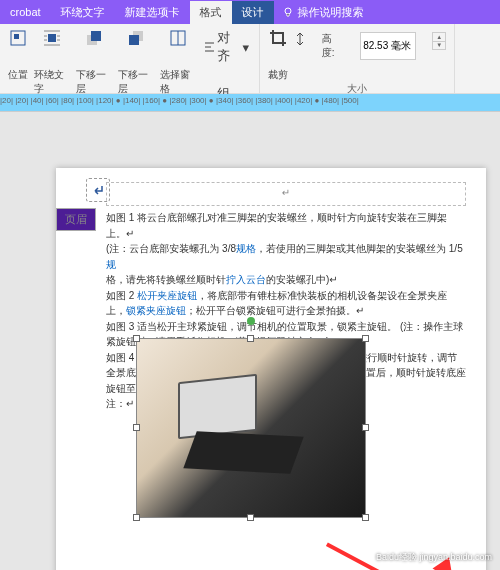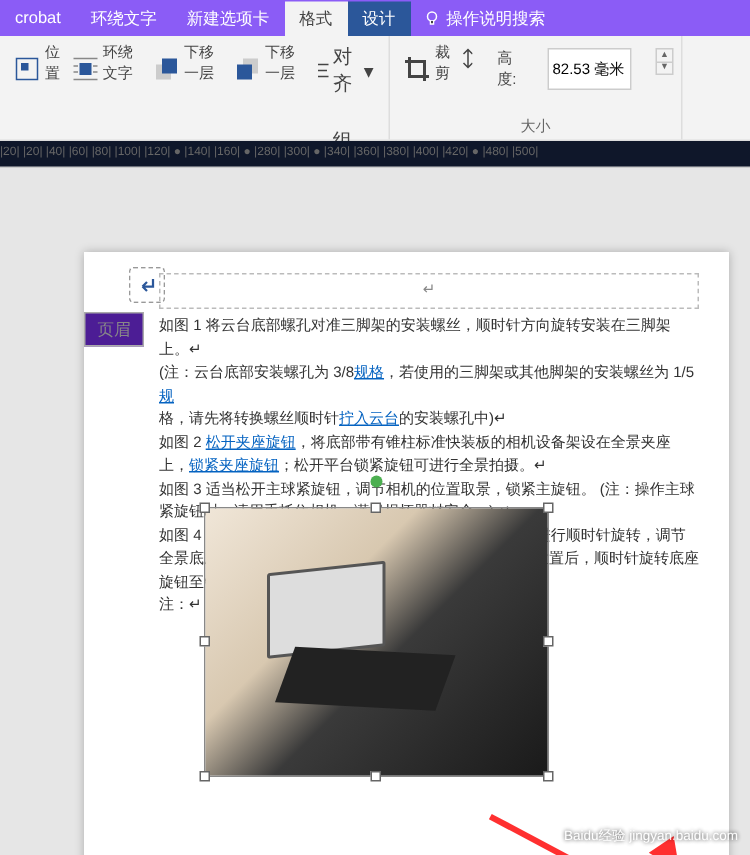--- a/index.html
+++ b/index.html
@@ -4,39 +4,39 @@
 <style>
 *{margin:0;padding:0;box-sizing:border-box;font-family:"Microsoft YaHei",sans-serif}
 body{background:#fff;width:500px;height:570px;overflow:hidden;position:relative}
 .ribbon-tabs{background:#8b5cf6;height:24px;display:flex;align-items:center;color:#fff;font-size:11px}
 .ribbon-tab{padding:4px 10px;cursor:pointer}
 .ribbon-tab.active{background:#f3f3f3;color:#444}
 .tell-me{display:flex;align-items:center;gap:4px;margin-left:8px}
 .ribbon{background:#f3f3f3;height:70px;display:flex;border-bottom:1px solid #ddd}
 .ribbon-group{border-right:1px solid #ddd;padding:4px 8px 2px;display:flex;flex-direction:column;justify-content:space-between}
 .ribbon-group-content{display:flex;gap:6px;align-items:flex-start;flex:1}
-.ribbon-btn{display:flex;align-items:flex-end;gap:2px;font-size:10px;color:#444;cursor:pointer}
+.ribbon-btn{display:flex;flex-direction:column;align-items:center;gap:20px;font-size:10px;color:#444;cursor:pointer}
 .ribbon-btn .icon-box{width:20px;height:20px;display:flex;align-items:center;justify-content:center}
 .ribbon-small-stack{display:flex;flex-direction:column;gap:18px;font-size:13px;color:#444}
 .ribbon-small-item{display:flex;align-items:center;gap:3px;cursor:pointer;padding:1px 2px}
 .ribbon-group-label{text-align:center;font-size:10px;color:#666}
 .size-input{display:flex;gap:16px;font-size:10px;color:#444}
 .size-input input{width:56px;height:28px;font-size:10px;border:1px solid #ccc;padding:0 2px}
 .spinner{display:flex;flex-direction:column;border:1px solid #ccc;width:14px;height:18px}
 .spinner div{flex:1;display:flex;align-items:center;justify-content:center;font-size:6px;cursor:pointer;color:#666}
 .spinner div:first-child{border-bottom:1px solid #ccc}
-.ruler-area{background:#0f172a;height:18px;border-bottom:1px solid #ccc;position:relative;font-size:8px;color:#666;overflow:hidden}
+.ruler-area{background:#7dd3fc;height:18px;border-bottom:1px solid #ccc;position:relative;font-size:8px;color:#666;overflow:hidden}
 .ruler-marks{position:absolute;left:0;right:0;top:2px;white-space:nowrap}
 .doc-area{background:#e6e6e6;height:458px;position:relative;overflow:hidden}
 .page{position:absolute;left:56px;top:56px;width:430px;height:460px;background:#fff;box-shadow:0 0 6px rgba(0,0,0,.25)}
 .header-indicator{position:absolute;left:30px;top:10px;width:24px;height:24px;border:1px dashed #999;border-radius:3px;display:flex;align-items:center;justify-content:center;color:#2b579a}
 .header-label-box{position:absolute;left:0;top:40px;border:1px solid #aaa;padding:3px 8px;font-size:11px;color:#888;background:#4c1d95}
 .header-line{position:absolute;left:50px;top:14px;right:20px;height:24px;border:1px dashed #bbb}
 .body-text{position:absolute;left:50px;top:42px;right:20px;font-size:10px;color:#333;line-height:1.55}
-.body-text .link{color:#0563c1;text-decoration:underline}
+.body-text .link{color:#0563c1;}
 .figure{position:absolute;left:80px;top:170px;width:230px;height:180px;border:1px solid #888}
 .fig-img{position:absolute;inset:0;background:linear-gradient(135deg,#f0e6d8 0%,#d8c8b0 35%,#3a3a3a 55%,#1a1a1a 100%)}
 .laptop{position:absolute;left:18%;top:22%;width:60%;height:52%}
 .screen{position:absolute;left:0;top:0;width:58%;height:62%;background:#ddd;border:2px solid #555;border-radius:2px;transform:skewY(-6deg)}
 .kbd{position:absolute;left:8%;bottom:0;width:80%;height:40%;background:#222;transform:skewX(-20deg) skewY(3deg)}
 .handle{position:absolute;width:7px;height:7px;background:#fff;border:1px solid #666}
 .h-tl{left:-4px;top:-4px}.h-tr{right:-4px;top:-4px}.h-bl{left:-4px;bottom:-4px}.h-br{right:-4px;bottom:-4px}
 .h-t{left:50%;top:-4px;margin-left:-4px}.h-b{left:50%;bottom:-4px;margin-left:-4px}
 .h-l{left:-4px;top:50%;margin-top:-4px}.h-r{right:-4px;top:50%;margin-top:-4px}
 .rotate-handle{position:absolute;left:50%;top:-22px;width:8px;height:8px;margin-left:-4px;background:#4caf50;border-radius:50%}
@@ -96,20 +96,29 @@
       </div>
       <div class="ribbon-btn">
         <div class="icon-box">
             <svg width="20" height="20">
               <rect x="7" y="3" width="10" height="10" fill="#ccc"></rect>
               <rect x="3" y="7" width="10" height="10" fill="#2b579a"></rect>
             </svg>
           </div>
         <span>下移一层</span>
       </div>
+      <div class="ribbon-btn">
+        <div class="icon-box">
+            <svg width="20" height="20">
+              <rect x="3" y="3" width="14" height="14" fill="none" stroke="#2b579a"></rect>
+              <path d="M10 3v14" stroke="#2b579a"></path>
+            </svg>
+          </div>
+        <span>选择窗格</span>
+      </div>
       <div class="ribbon-small-stack">
         <div class="ribbon-small-item">
             <svg width="12" height="12">
               <path d="M1 2h10M1 6h6M1 10h10" stroke="#444"></path>
             </svg>
             <span>对齐</span>
             <span>▾</span>
           </div>
         <div class="ribbon-small-item">
             <svg width="12" height="12">

